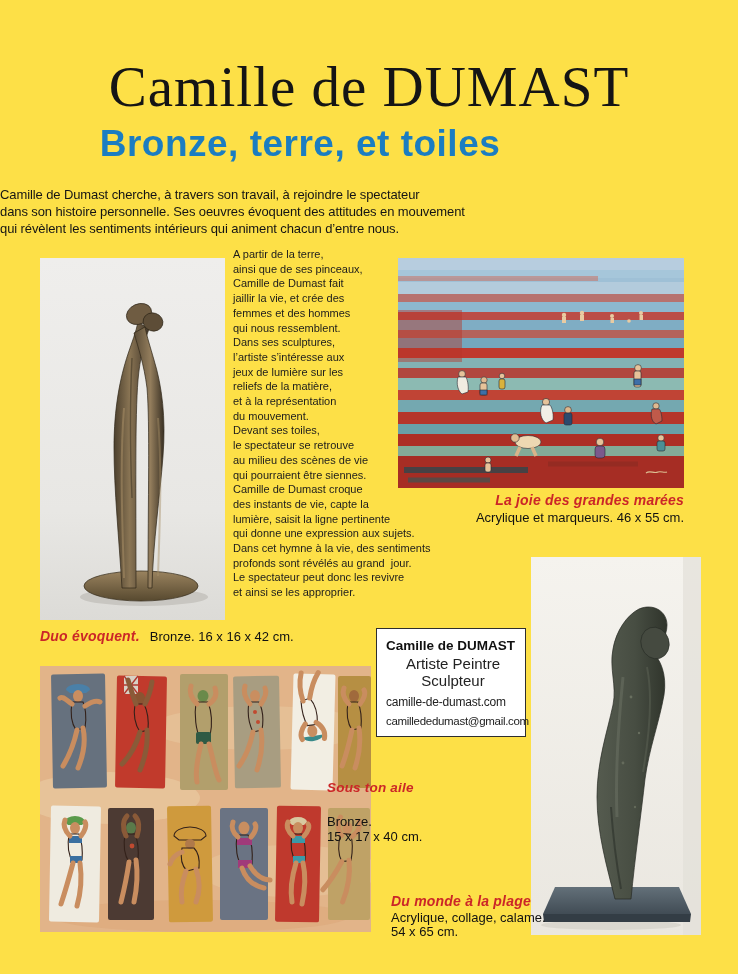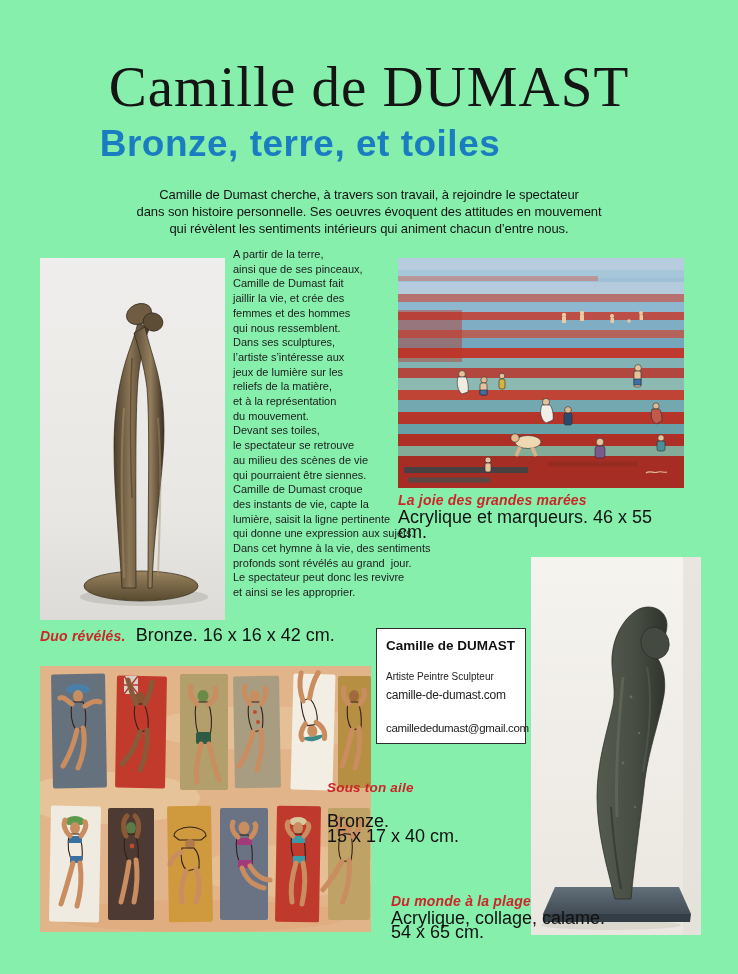--- a/index.html
+++ b/index.html
@@ -1,48 +1,48 @@
 <!DOCTYPE html>
 <html><head>
 <meta charset="utf-8">
 <style>
   html,body{margin:0;padding:0;background:#ffffff;}
-  #page{position:relative;width:738px;height:974px;background:#86efac;overflow:hidden;
+  #page{position:relative;width:738px;height:974px;background:#fde047;overflow:hidden;
         font-family:"Liberation Sans",sans-serif;color:#1a1a1a;}
   .abs{position:absolute;}
 
   .masthead{top:54px;left:0;width:738px;text-align:center;
             font-family:"Liberation Serif",serif;font-weight:400;
             font-size:57px;letter-spacing:1px;color:#151515;white-space:nowrap;}
   .subtitle{top:123px;left:0;width:600px;text-align:center;
             font-size:37px;font-weight:700;letter-spacing:.5px;color:#1b7dc1;white-space:nowrap;}
-  .intro{top:186px;left:0;width:738px;text-align:center;
+  .intro{top:186px;left:0;width:738px;
          font-size:13px;line-height:17px;letter-spacing:-.1px;color:#141414;white-space:pre-line;}
 
   .photo{overflow:hidden;}
   .photo svg{display:block;}
 
   .bodycol{left:233px;top:247px;font-family:Liberation Sans, sans-serif;
            font-size:11px;line-height:14.7px;color:#1c1c1c;white-space:pre;}
 
   .cap-title{font-style:italic;font-weight:700;color:#cb2628;font-size:14px;letter-spacing:.2px;}
-  .cap-detail{font-size:18px;color:#111;line-height:15px;}
-
-  .cap-joie{top:492px;left:398px;width:286px;}
+  .cap-detail{font-size:13px;color:#111;line-height:15px;}
+
+  .cap-joie{top:492px;left:398px;width:286px;text-align:right;}
   .cap-joie .cap-detail{margin-top:2px;}
 
   .cap-duo{top:627px;left:40px;white-space:nowrap;}
   .cap-duo .cap-detail{margin-left:10px;}
 
   .contact{left:376px;top:628px;width:150px;box-sizing:border-box;
            border:1.2px solid #2e2e2e;background:#fff;padding:9px 5px 9px 9px;}
   .contact .name{font-size:13.5px;font-weight:700;color:#111;}
-  .contact .role{font-size:10px;color:#222;margin-top:18px;}
+  .contact .role{font-size:15px;color:#222;margin-top:2px;text-align:center;}
   .contact .site{font-size:12px;color:#222;margin-top:6px;letter-spacing:-.2px;}
-  .contact .mail{font-size:11.5px;color:#222;margin-top:20px;letter-spacing:-.3px;}
+  .contact .mail{font-size:11.5px;color:#222;margin-top:6px;letter-spacing:-.3px;}
 
   .cap-sous{top:780px;left:327px;width:200px;text-align:left;}
   .cap-sous .cap-title{font-size:13.5px;}
   .cap-sous .cap-detail{margin-top:19px;}
 
   .cap-monde{top:893px;left:374px;margin-left:17px;}
   .cap-monde .cap-detail{margin-top:2px;line-height:14px;}
 </style>
 </head>
 <body>
@@ -210,21 +210,21 @@
       <path d="M248,215 c4,-3 8,1 12,-1 c3,-1 6,1 9,0" stroke="#e3cf9e" stroke-width="1.2" fill="none" opacity=".9"></path>
     </svg>
   </div>
 
   <div class="abs cap-joie">
     <div class="cap-title">La joie des grandes marées</div>
     <div class="cap-detail">Acrylique et marqueurs. 46 x 55 cm.</div>
   </div>
 
   <div class="abs cap-duo">
-    <span class="cap-title">Duo révélés.</span><span class="cap-detail">Bronze. 16 x 16 x 42 cm.</span>
+    <span class="cap-title">Duo évoquent.</span><span class="cap-detail">Bronze. 16 x 16 x 42 cm.</span>
   </div>
 
   <div class="abs contact">
     <div class="name">Camille de DUMAST</div>
     <div class="role">Artiste Peintre Sculpteur</div>
     <div class="site">camille-de-dumast.com</div>
     <div class="mail">camillededumast@gmail.com</div>
   </div>
 
   <div class="abs photo" style="left:40px;top:666px;width:331px;height:266px;">

